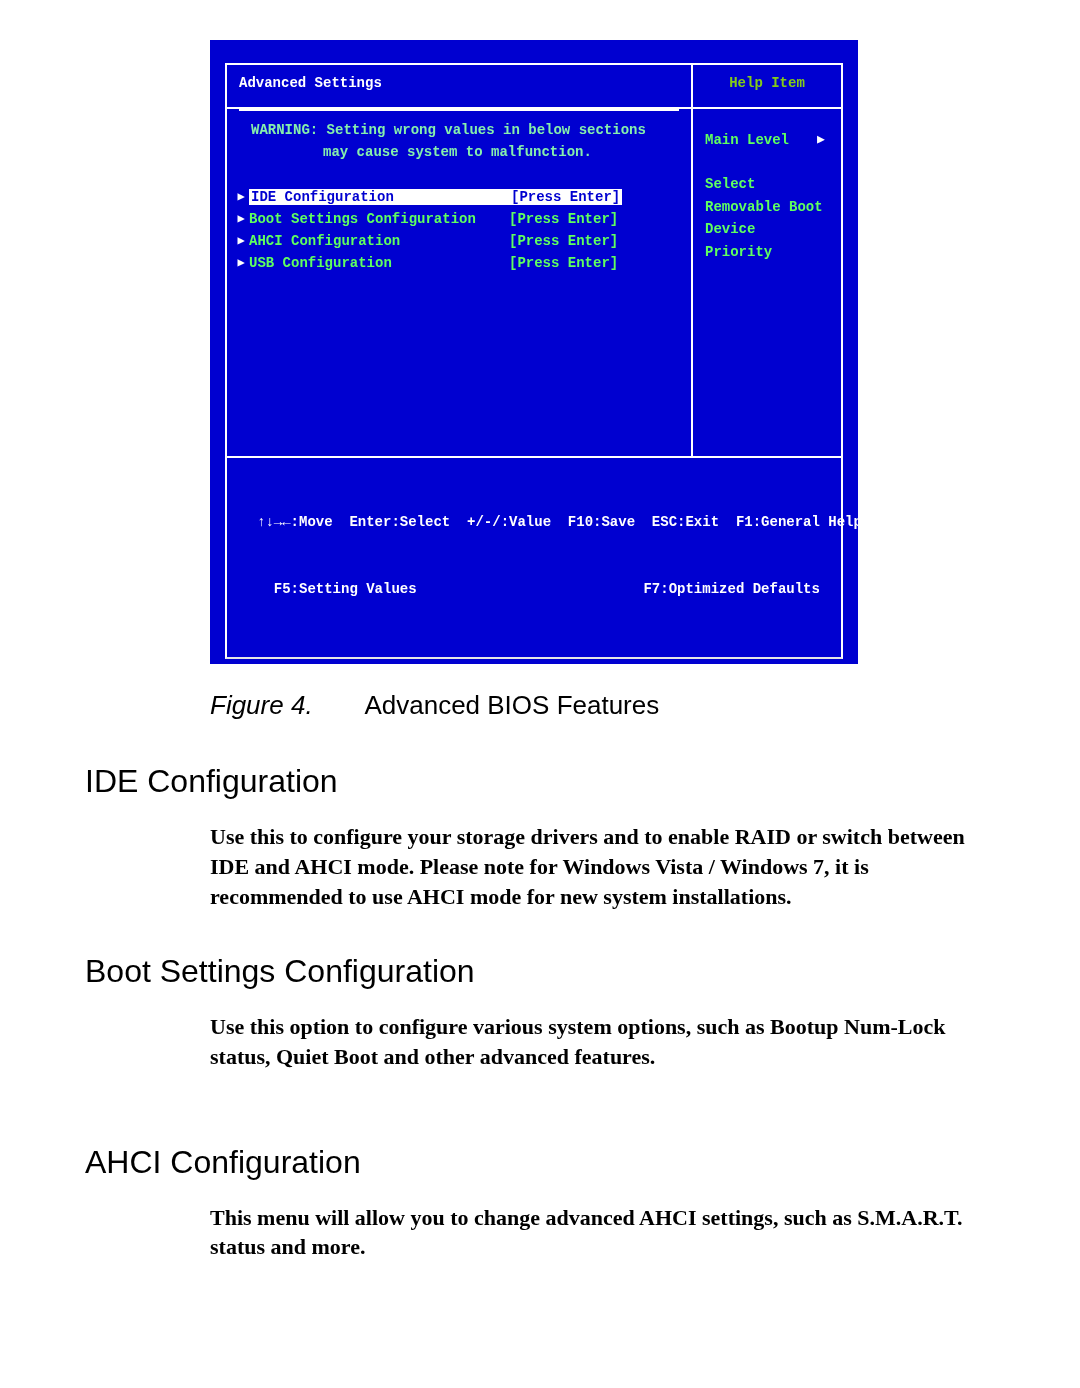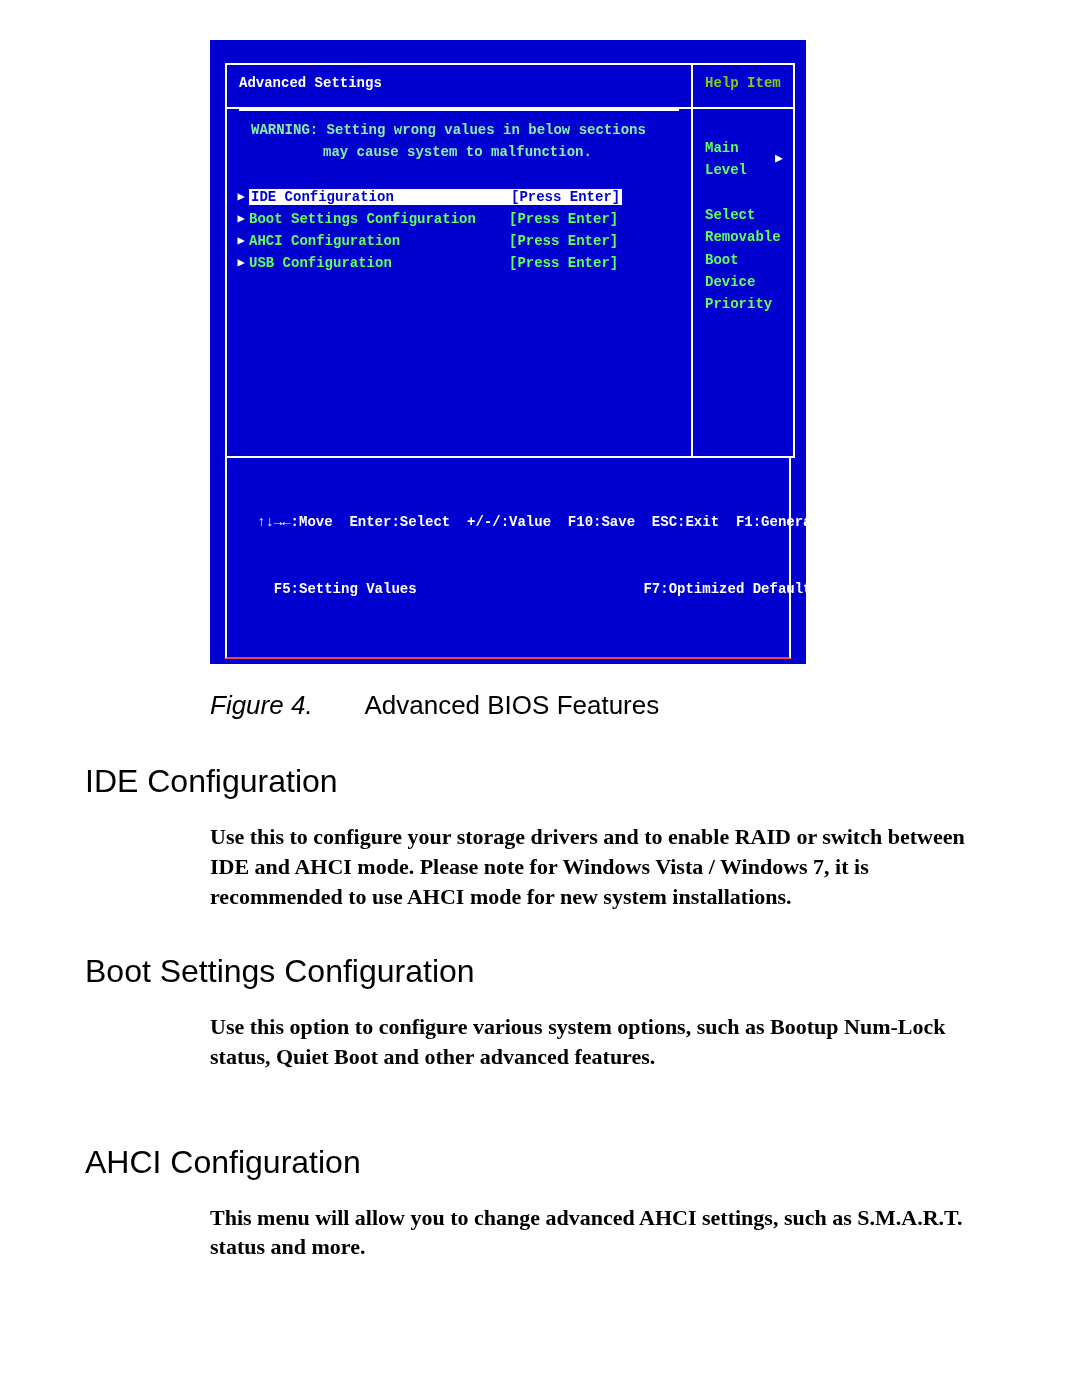--- a/index.html
+++ b/index.html
@@ -13,21 +13,21 @@
       font-family: Georgia, 'Times New Roman', serif;
       color: #000;
       padding: 40px 0;
     }
     .page {
       width: 100%;
     }
 
     
     .bios-wrapper {
-      width: 596px;
+      width: 648px;
       margin-left: 210px;
       margin-bottom: 20px;
     }
     .bios-screen {
       background: #0000d0;
       border: 5px solid #0000d0;
       padding: 18px 10px 0 10px;
       font-family: 'Courier New', monospace;
       font-size: 14px;
       font-weight: bold;
@@ -97,38 +97,38 @@
       display: inline-block;
       text-align: right;
     }
     .bios-menu-label.highlighted,
     .bios-menu-value.highlighted {
       background: #ffffff;
       color: #0000d0;
       padding: 0 2px;
     }
     .bios-help-body {
-      padding: 28px 10px 0 12px;
+      padding: 20px 10px 0 12px;
       color: #5fff5f;
       line-height: 1.6;
     }
     .bios-help-mainlevel {
       display: flex;
       align-items: center;
       gap: 28px;
       margin-bottom: 22px;
     }
     .bios-help-arrow {
       color: #ffffff;
       font-size: 13px;
     }
     .bios-footer {
       border-left: 2px solid #ffffff;
       border-right: 2px solid #ffffff;
-      border-bottom: 2px solid #ef4444;
+      border-bottom: 2px solid #e5e5e5;
       padding: 8px 20px 12px 30px;
       color: #ffffff;
       line-height: 1.6;
       white-space: pre;
     }
 
     
     .figure-caption {
       font-family: Arial, Helvetica, sans-serif;
       font-size: 26px;

